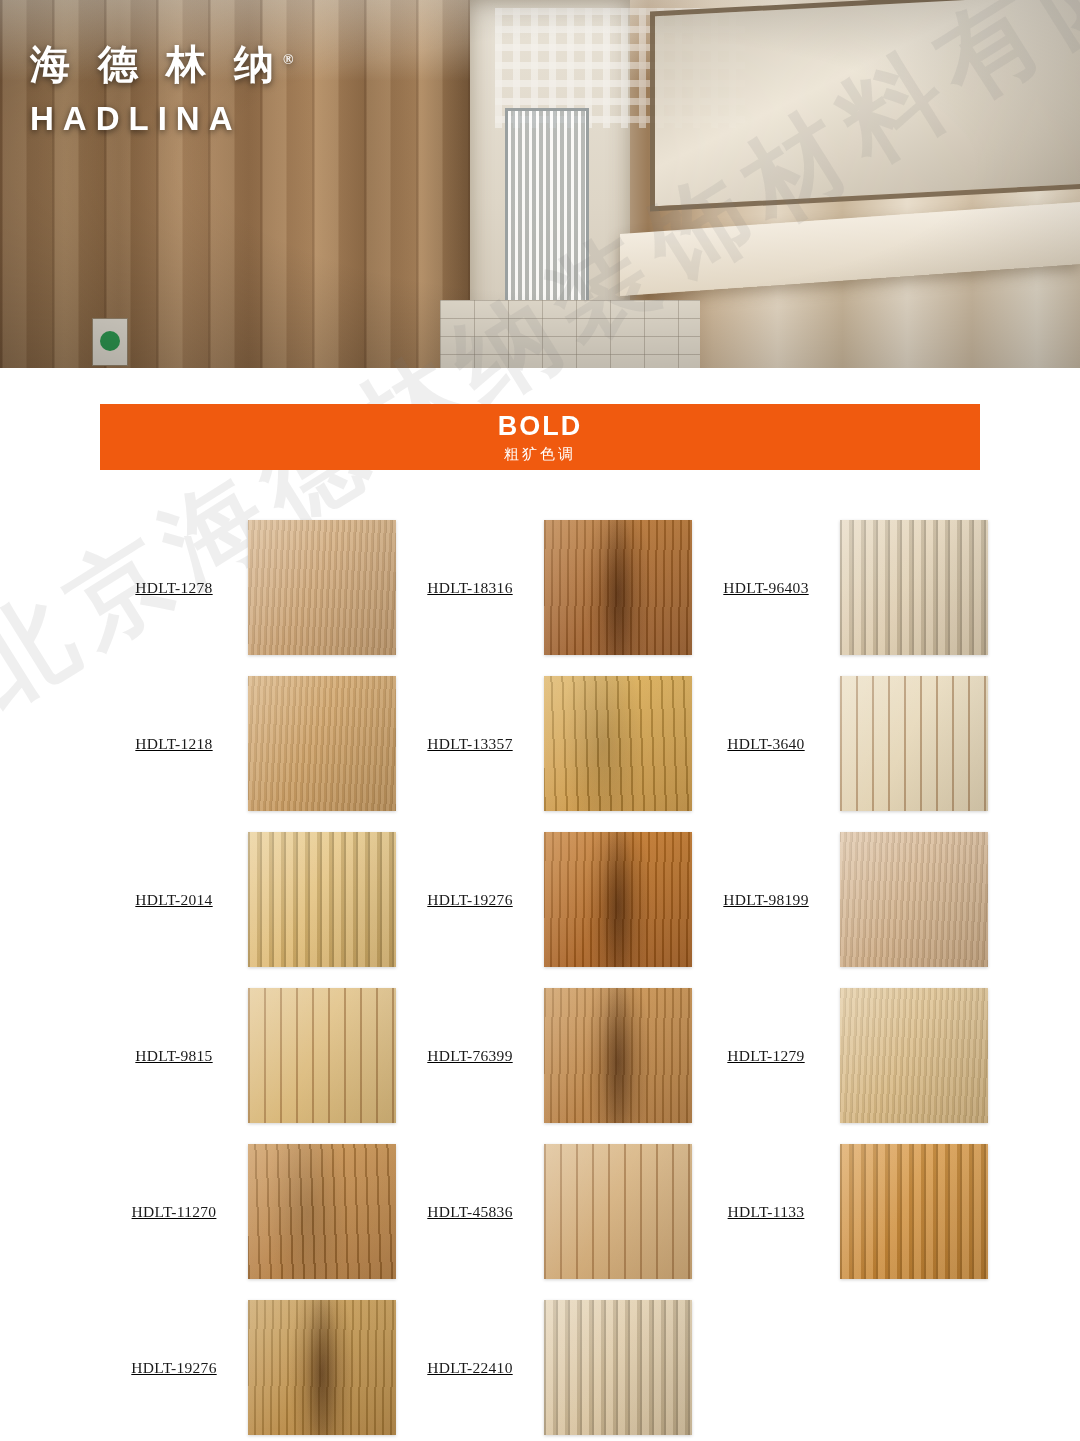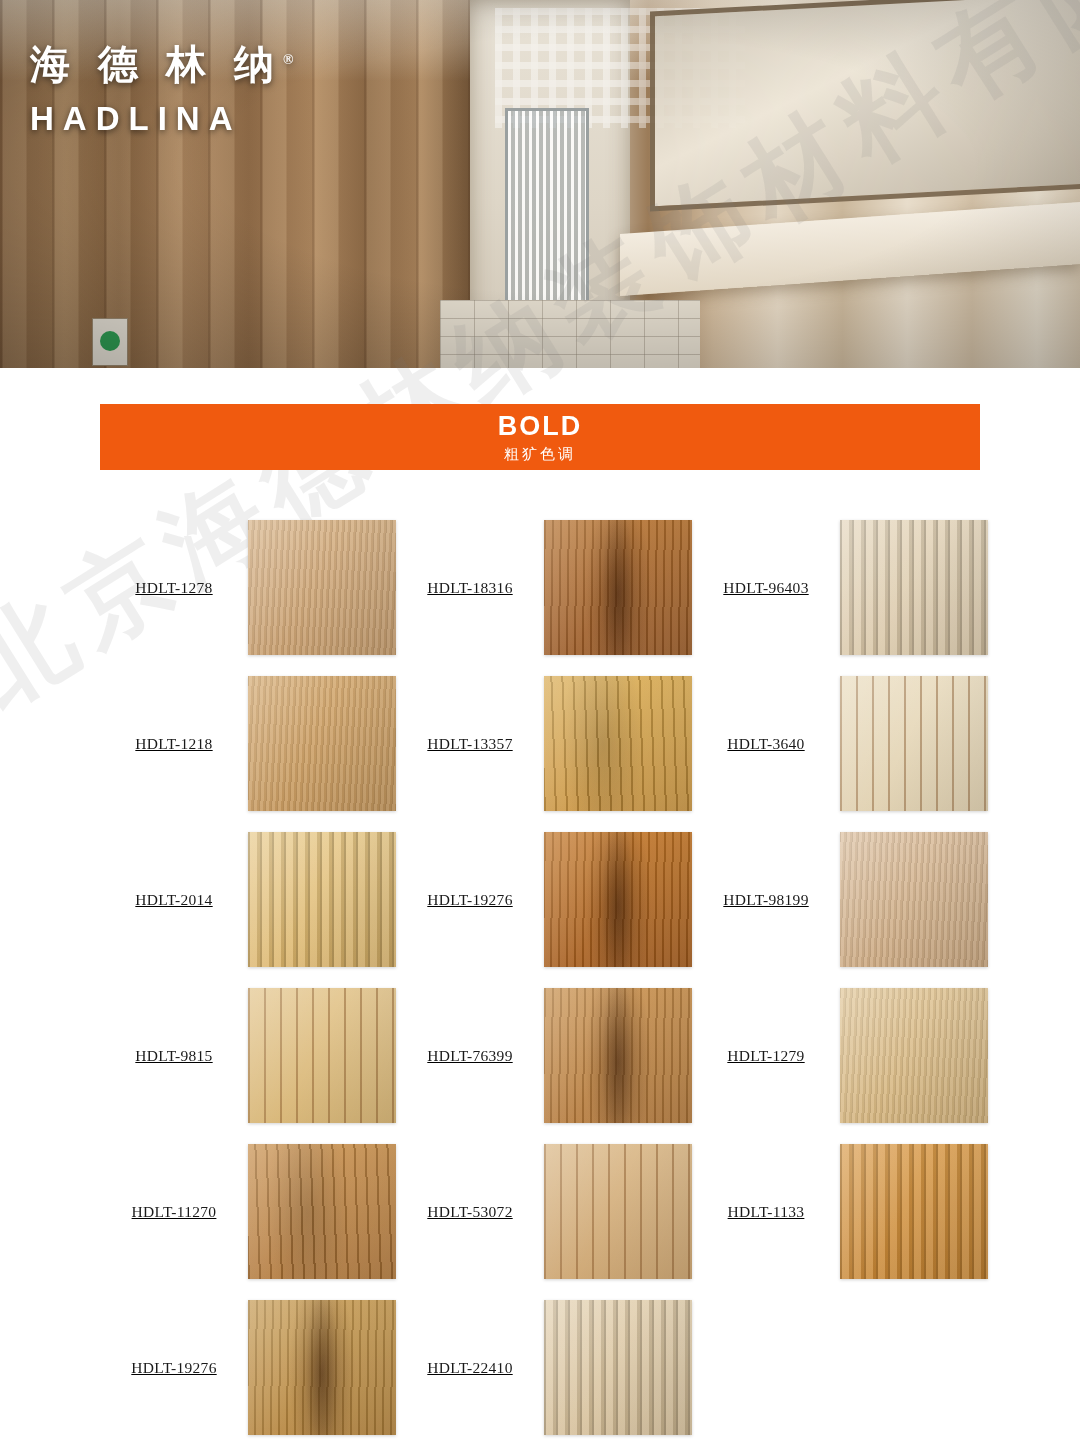--- a/index.html
+++ b/index.html
@@ -396,21 +396,21 @@
       </div>
     </div>
     <div class="cell">
       <div class="cell-code">HDLT-11270</div>
       <div class="swatch g-wavy" style="background: linear-gradient(rgb(197, 140, 73), rgb(176, 117, 54));">
         <div class="grain"></div>
         <div class="sheen"></div>
       </div>
     </div>
     <div class="cell">
-      <div class="cell-code">HDLT-53072</div>
+      <div class="cell-code">HDLT-45836</div>
       <div class="swatch g-lines" style="background: linear-gradient(rgb(221, 190, 146), rgb(207, 169, 119));">
         <div class="grain"></div>
         <div class="sheen"></div>
       </div>
     </div>
     <div class="cell">
       <div class="cell-code">HDLT-1133</div>
       <div class="swatch g-strong" style="background: linear-gradient(rgb(216, 154, 73), rgb(201, 135, 52));">
         <div class="grain"></div>
         <div class="sheen"></div>

